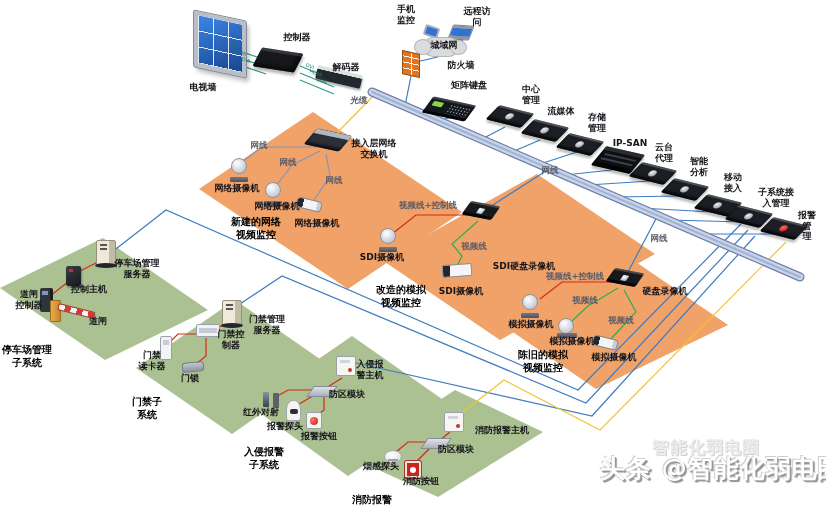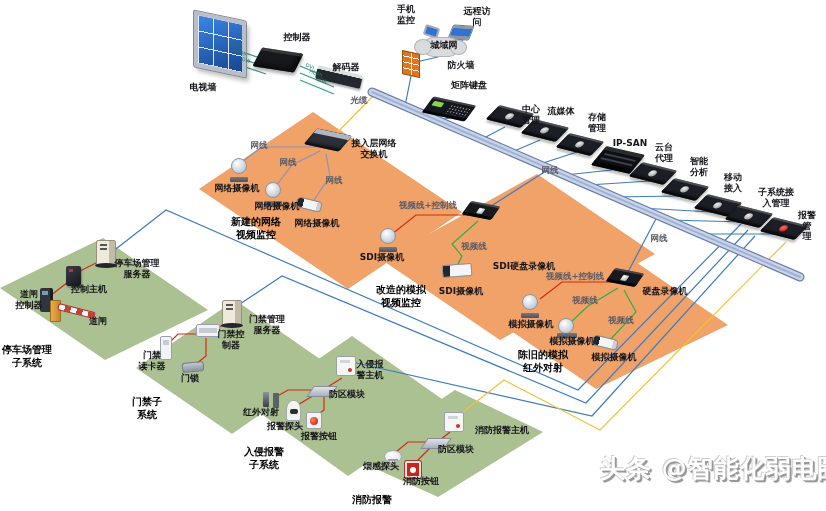--- a/index.html
+++ b/index.html
@@ -227,21 +227,21 @@
       <div class="node-label" style="left: 277px; top: 201px;">网络摄像机</div>
       <div class="node-label" style="left: 317px; top: 218px;">网络摄像机</div>
       <div class="node-label" style="left: 524px; top: 214px; margin-top: 47px;">SDI硬盘录像机</div>
       <div class="node-label" style="left: 382px; top: 252px;">SDI摄像机</div>
       <div class="node-label" style="left: 461px; top: 286px;">SDI摄像机</div>
       <div class="node-label" style="left: 665px; top: 286px;">硬盘录像机</div>
       <div class="node-label" style="left: 531px; top: 319px;">模拟摄像机</div>
       <div class="node-label" style="left: 572px; top: 336px;">模拟摄像机</div>
       <div class="node-label" style="left: 614px; top: 352px;">模拟摄像机</div>
       <div class="node-label" style="left: 469px; top: 80px;">矩阵键盘</div>
-      <div class="node-label" style="left: 531px; top: 84px; margin-top: 20px;">中心
+      <div class="node-label" style="left: 531px; top: 84px;">中心
 管理</div>
       <div class="node-label" style="left: 561px; top: 106px;">流媒体</div>
       <div class="node-label" style="left: 597px; top: 112px;">存储
 管理</div>
       <div class="node-label" style="left: 630px; top: 138px;">IP-SAN</div>
       <div class="node-label" style="left: 664px; top: 142px;">云台
 代理</div>
       <div class="node-label" style="left: 699px; top: 156px;">智能
 分析</div>
       <div class="node-label" style="left: 733px; top: 172px;">移动
@@ -271,21 +271,21 @@
       <div class="node-label" style="left: 319px; top: 431px; text-align: right;">报警按钮</div>
       <div class="node-label" style="left: 492px; top: 425px; padding-left: 20px;">消防报警主机</div>
       <div class="node-label" style="left: 456px; top: 444px;">防区模块</div>
       <div class="node-label" style="left: 381px; top: 461px;">烟感探头</div>
       <div class="node-label" style="left: 421px; top: 476px;">消防按钮</div>
       <div class="zone-caption" style="left: 256px; top: 216px;">新建的网络
 视频监控</div>
       <div class="zone-caption" style="left: 401px; top: 284px;">改造的模拟
 视频监控</div>
       <div class="zone-caption" style="left: 543px; top: 349px;">陈旧的模拟
-红外对射</div>
+视频监控</div>
       <div class="zone-caption" style="left: 27px; top: 344px;">停车场管理
 子系统</div>
       <div class="zone-caption" style="left: 147px; top: 396px;">门禁子
 系统</div>
       <div class="zone-caption" style="left: 264px; top: 446px;">入侵报警
 子系统</div>
       <div class="zone-caption" style="left: 372px; top: 494px;">消防报警</div>
       <div class="line-label" style="left: 359px; top: 101px;">光缆</div>
       <div class="line-label" style="left: 259px; top: 146px;">网线</div>
       <div class="line-label" style="left: 288px; top: 163px;">网线</div>
@@ -297,14 +297,15 @@
       <div class="line-label" style="left: 575px; top: 277px;">视频线+控制线</div>
       <div class="line-label" style="left: 585px; top: 301px;">视频线</div>
       <div class="line-label" style="left: 621px; top: 321px;">视频线</div>
       <div class="line-label port-label" style="left: 234px; top: 44px; transform: translate(-50%, -50%) rotate(19deg);">VGA</div>
       <div class="line-label port-label" style="left: 240px; top: 52px; transform: translate(-50%, -50%) rotate(19deg);">HDMI</div>
       <div class="line-label port-label" style="left: 246px; top: 60px; transform: translate(-50%, -50%) rotate(19deg);">DVI</div>
       <div class="line-label port-label" style="left: 310px; top: 66px; transform: translate(-50%, -50%) rotate(21deg);">DVI</div>
       <div class="line-label port-label" style="left: 316px; top: 73px; transform: translate(-50%, -50%) rotate(21deg);">HDMI</div>
       <div class="line-label port-label" style="left: 322px; top: 80px; transform: translate(-50%, -50%) rotate(21deg);">VGA</div>
     </div>
+  <div class="wm-echo">智能化弱电圈</div>
   <div class="wm-main">头条 @智能化弱电圈</div>
 </div>
 
 </body></html>

